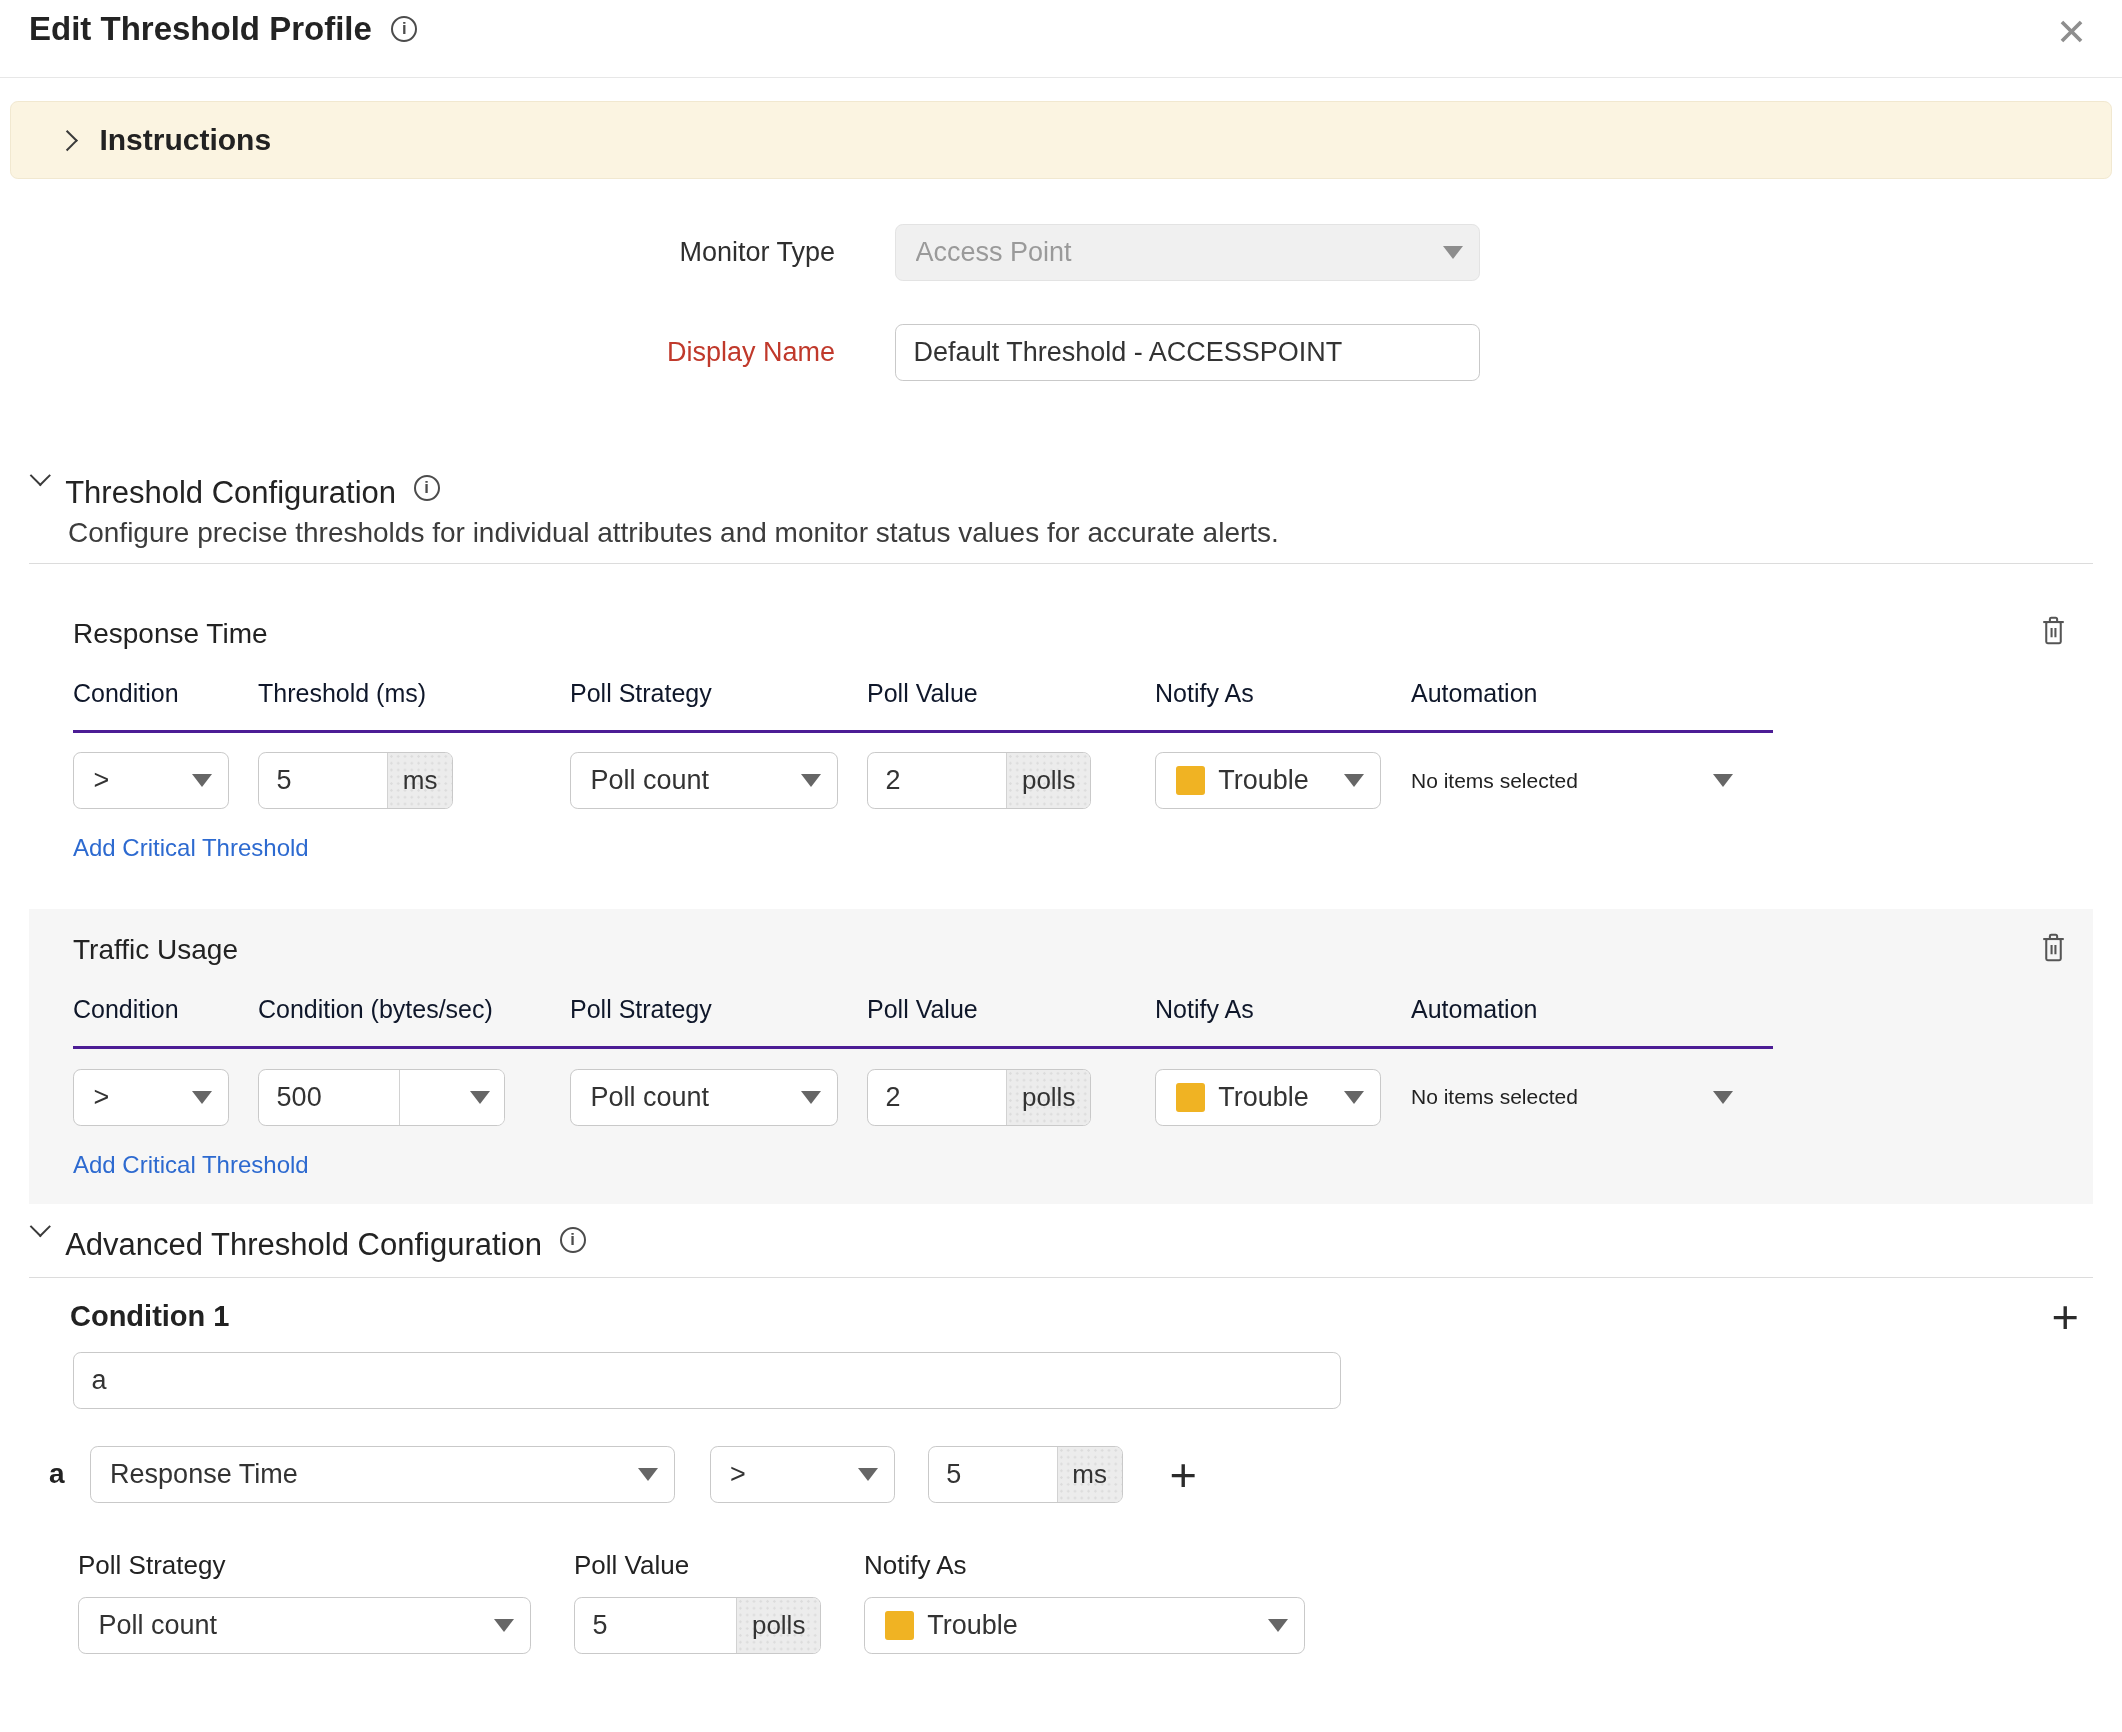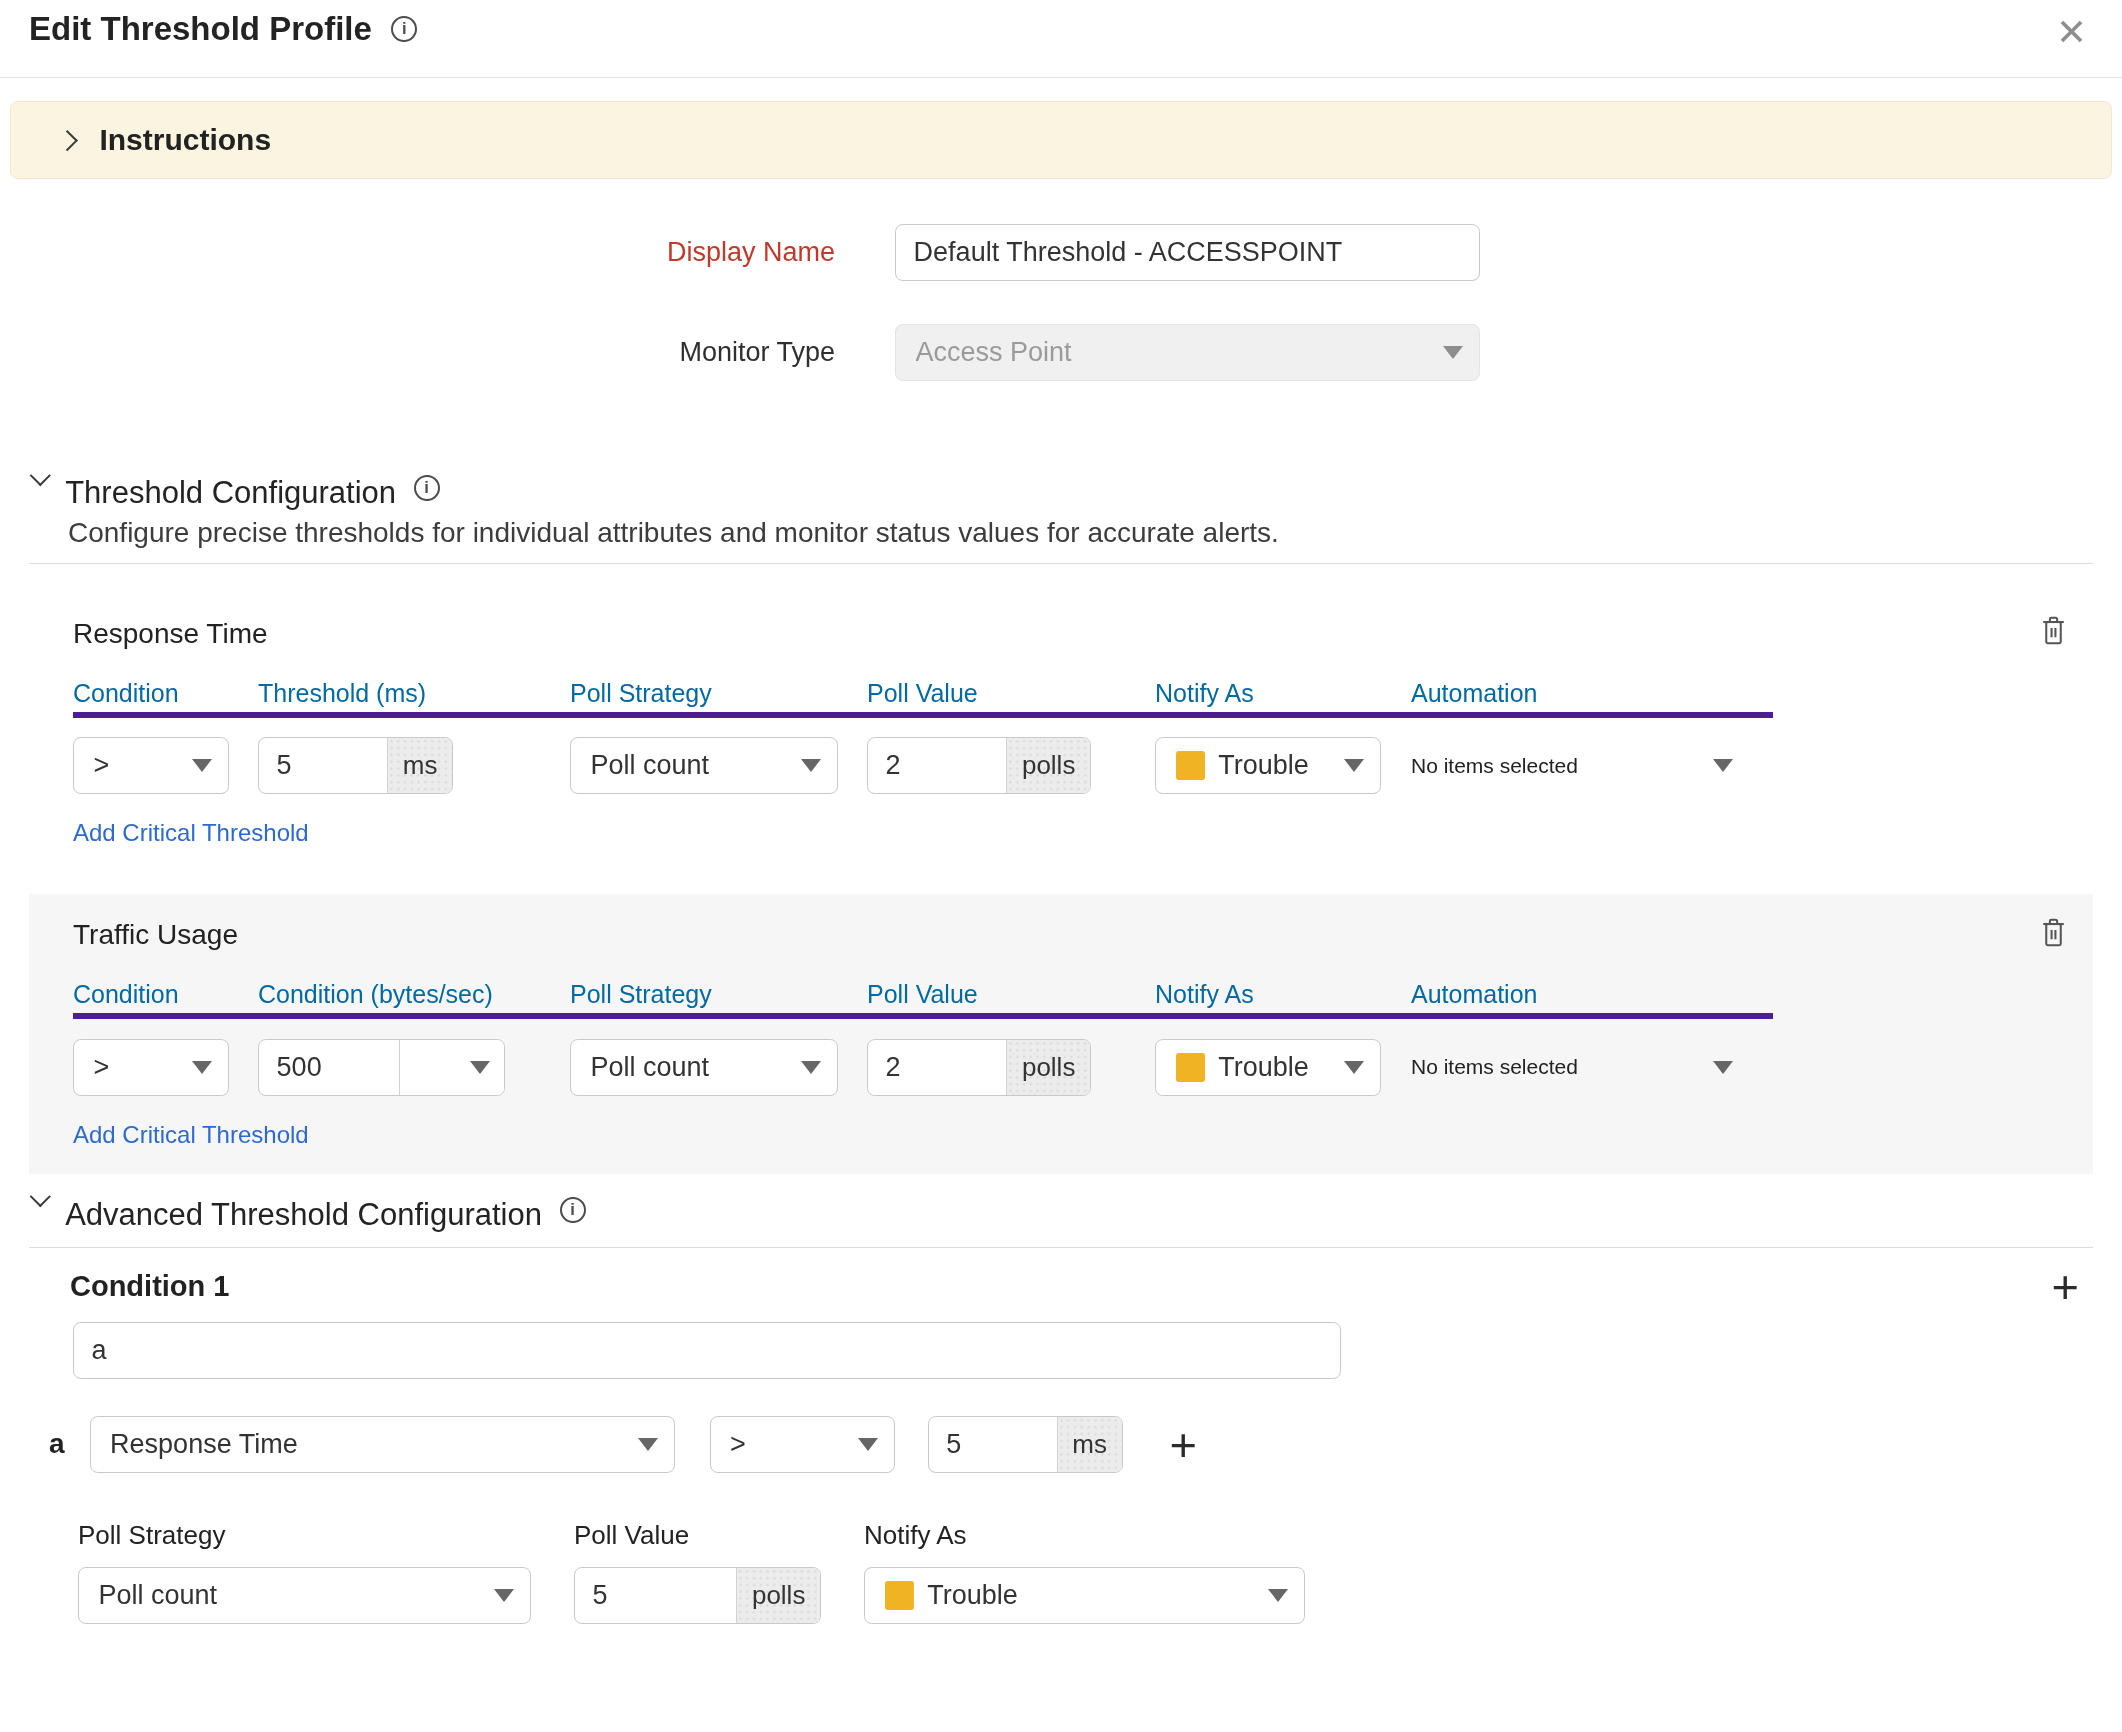--- a/index.html
+++ b/index.html
@@ -72,22 +72,22 @@
   .section-title { font-size:31px; font-weight:500; color:#232323; }
   .section-desc { margin:5.9px 29px 0 68px; font-size:28px; color:#3c3c3c; }
   .divider { border-top:1px solid #dcdcdc; margin:13.7px 29px 0 29px; }
 
   
   .attr-block { position:relative; margin:29px 29px 0 29px; padding:25px 27px 17.6px 44px; }
   .attr-block.gray { background:#f6f6f6; padding-bottom:25px; }
   .attr-name { font-size:28px; color:#222; }
   .attr-grid { display:grid; grid-template-columns:185px 312px 297px 288px 256px 361px;
     width:1700px; align-items:center; }
-  .attr-grid.hdr { margin-top:29px; padding-bottom:4px; border-bottom:6px solid #4c1d95;
-    font-size:25px; color:#0369a1; }
+  .attr-grid.hdr { margin-top:29px; padding-bottom:22px; border-bottom:3px solid #4c1d95;
+    font-size:25px; color:#0f172a; }
   .attr-grid.ctl { margin-top:19.5px; }
   .w-cond { width:156px; }
   .w-thresh { width:195px; }
   .w-thresh2 { width:247px; }
   .w-strategy { width:268px; }
   .w-pollval { width:224px; }
   .w-notify { width:226px; }
   .trash { position:absolute; top:21.5px; right:25px; cursor:pointer; line-height:0; }
 
   
@@ -119,32 +119,32 @@
   <span class="close">✕</span>
 </div>
 
 <div class="instructions">
   <span class="chev-right"></span>
   <span class="instructions-label">Instructions</span>
 </div>
 
 <div class="form-area">
   <div class="form-row">
-    <div class="form-label red">Display Name</div>
-    <div class="form-ctl">
-      <input class="textinput" value="Default Threshold - ACCESSPOINT" style="">
-    </div>
-  </div>
-  <div class="form-row">
     <div class="form-label">Monitor Type</div>
     <div class="form-ctl">
       <div class="select disabled">
         <span class="lbl">Access Point</span>
         <span class="caret"></span>
       </div>
+    </div>
+  </div>
+  <div class="form-row">
+    <div class="form-label red">Display Name</div>
+    <div class="form-ctl">
+      <input class="textinput" value="Default Threshold - ACCESSPOINT" style="">
     </div>
   </div>
 </div>
 
 <div style="margin-top:94px;">
   <div class="section-head">
     <span class="chev-down"></span>
     <h2 class="section-title">Threshold Configuration</h2>
     <span class="info-icon"></span>
   </div>

